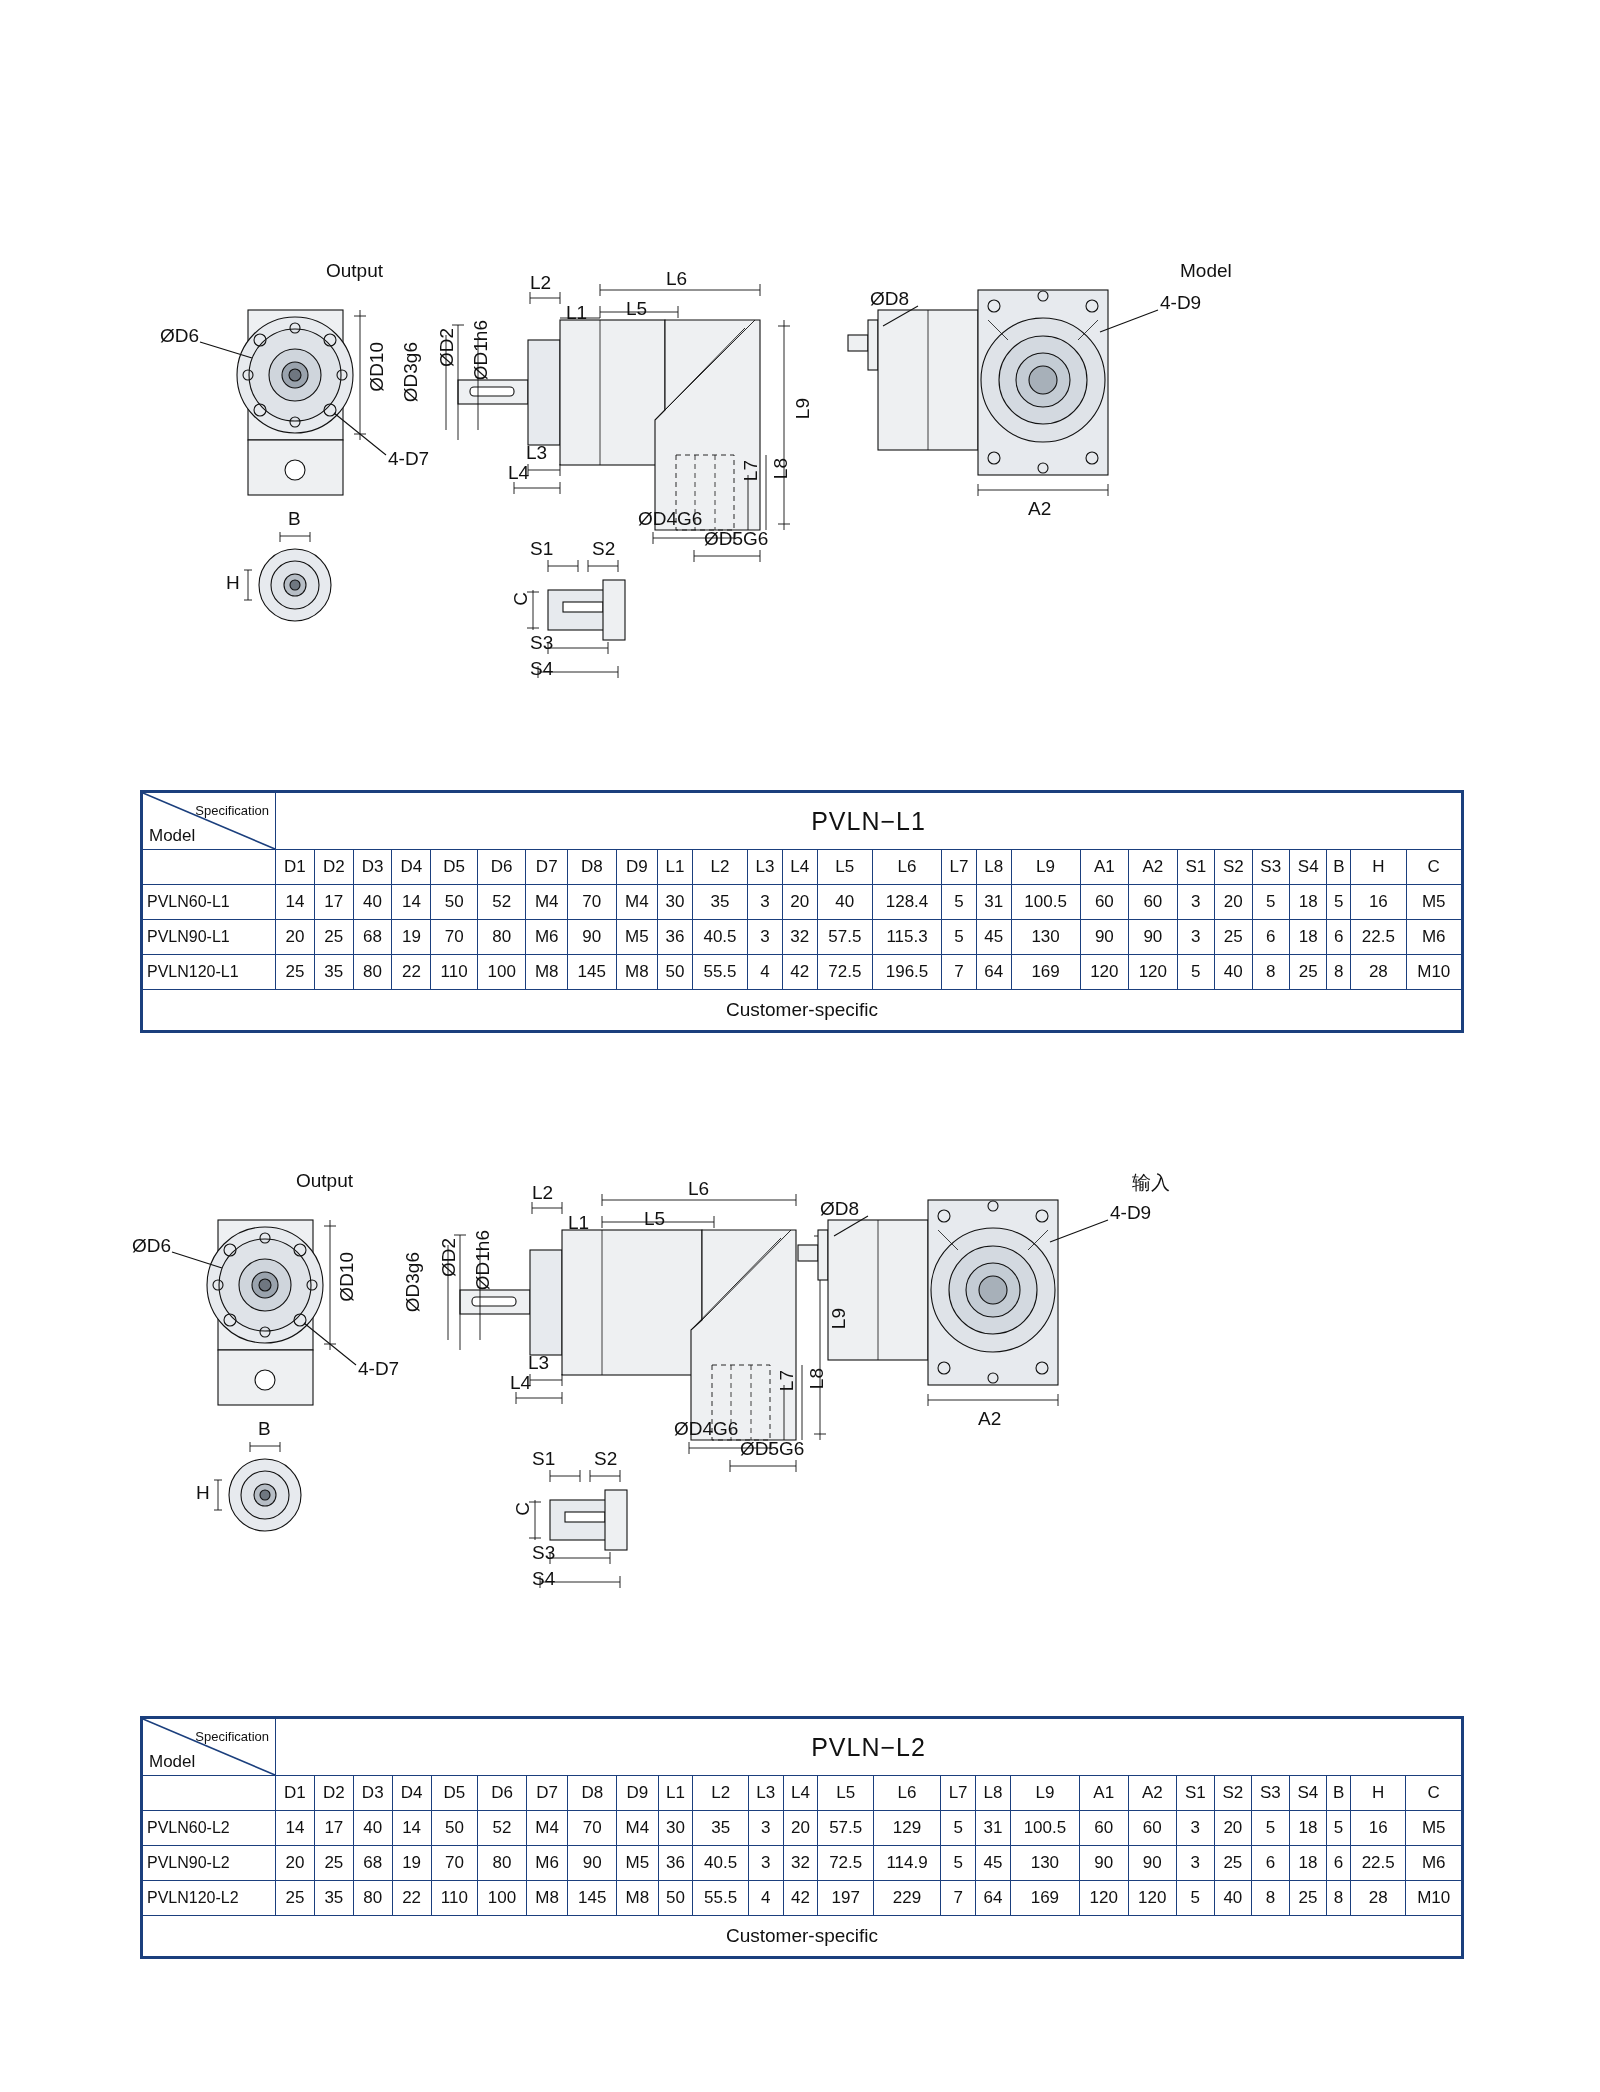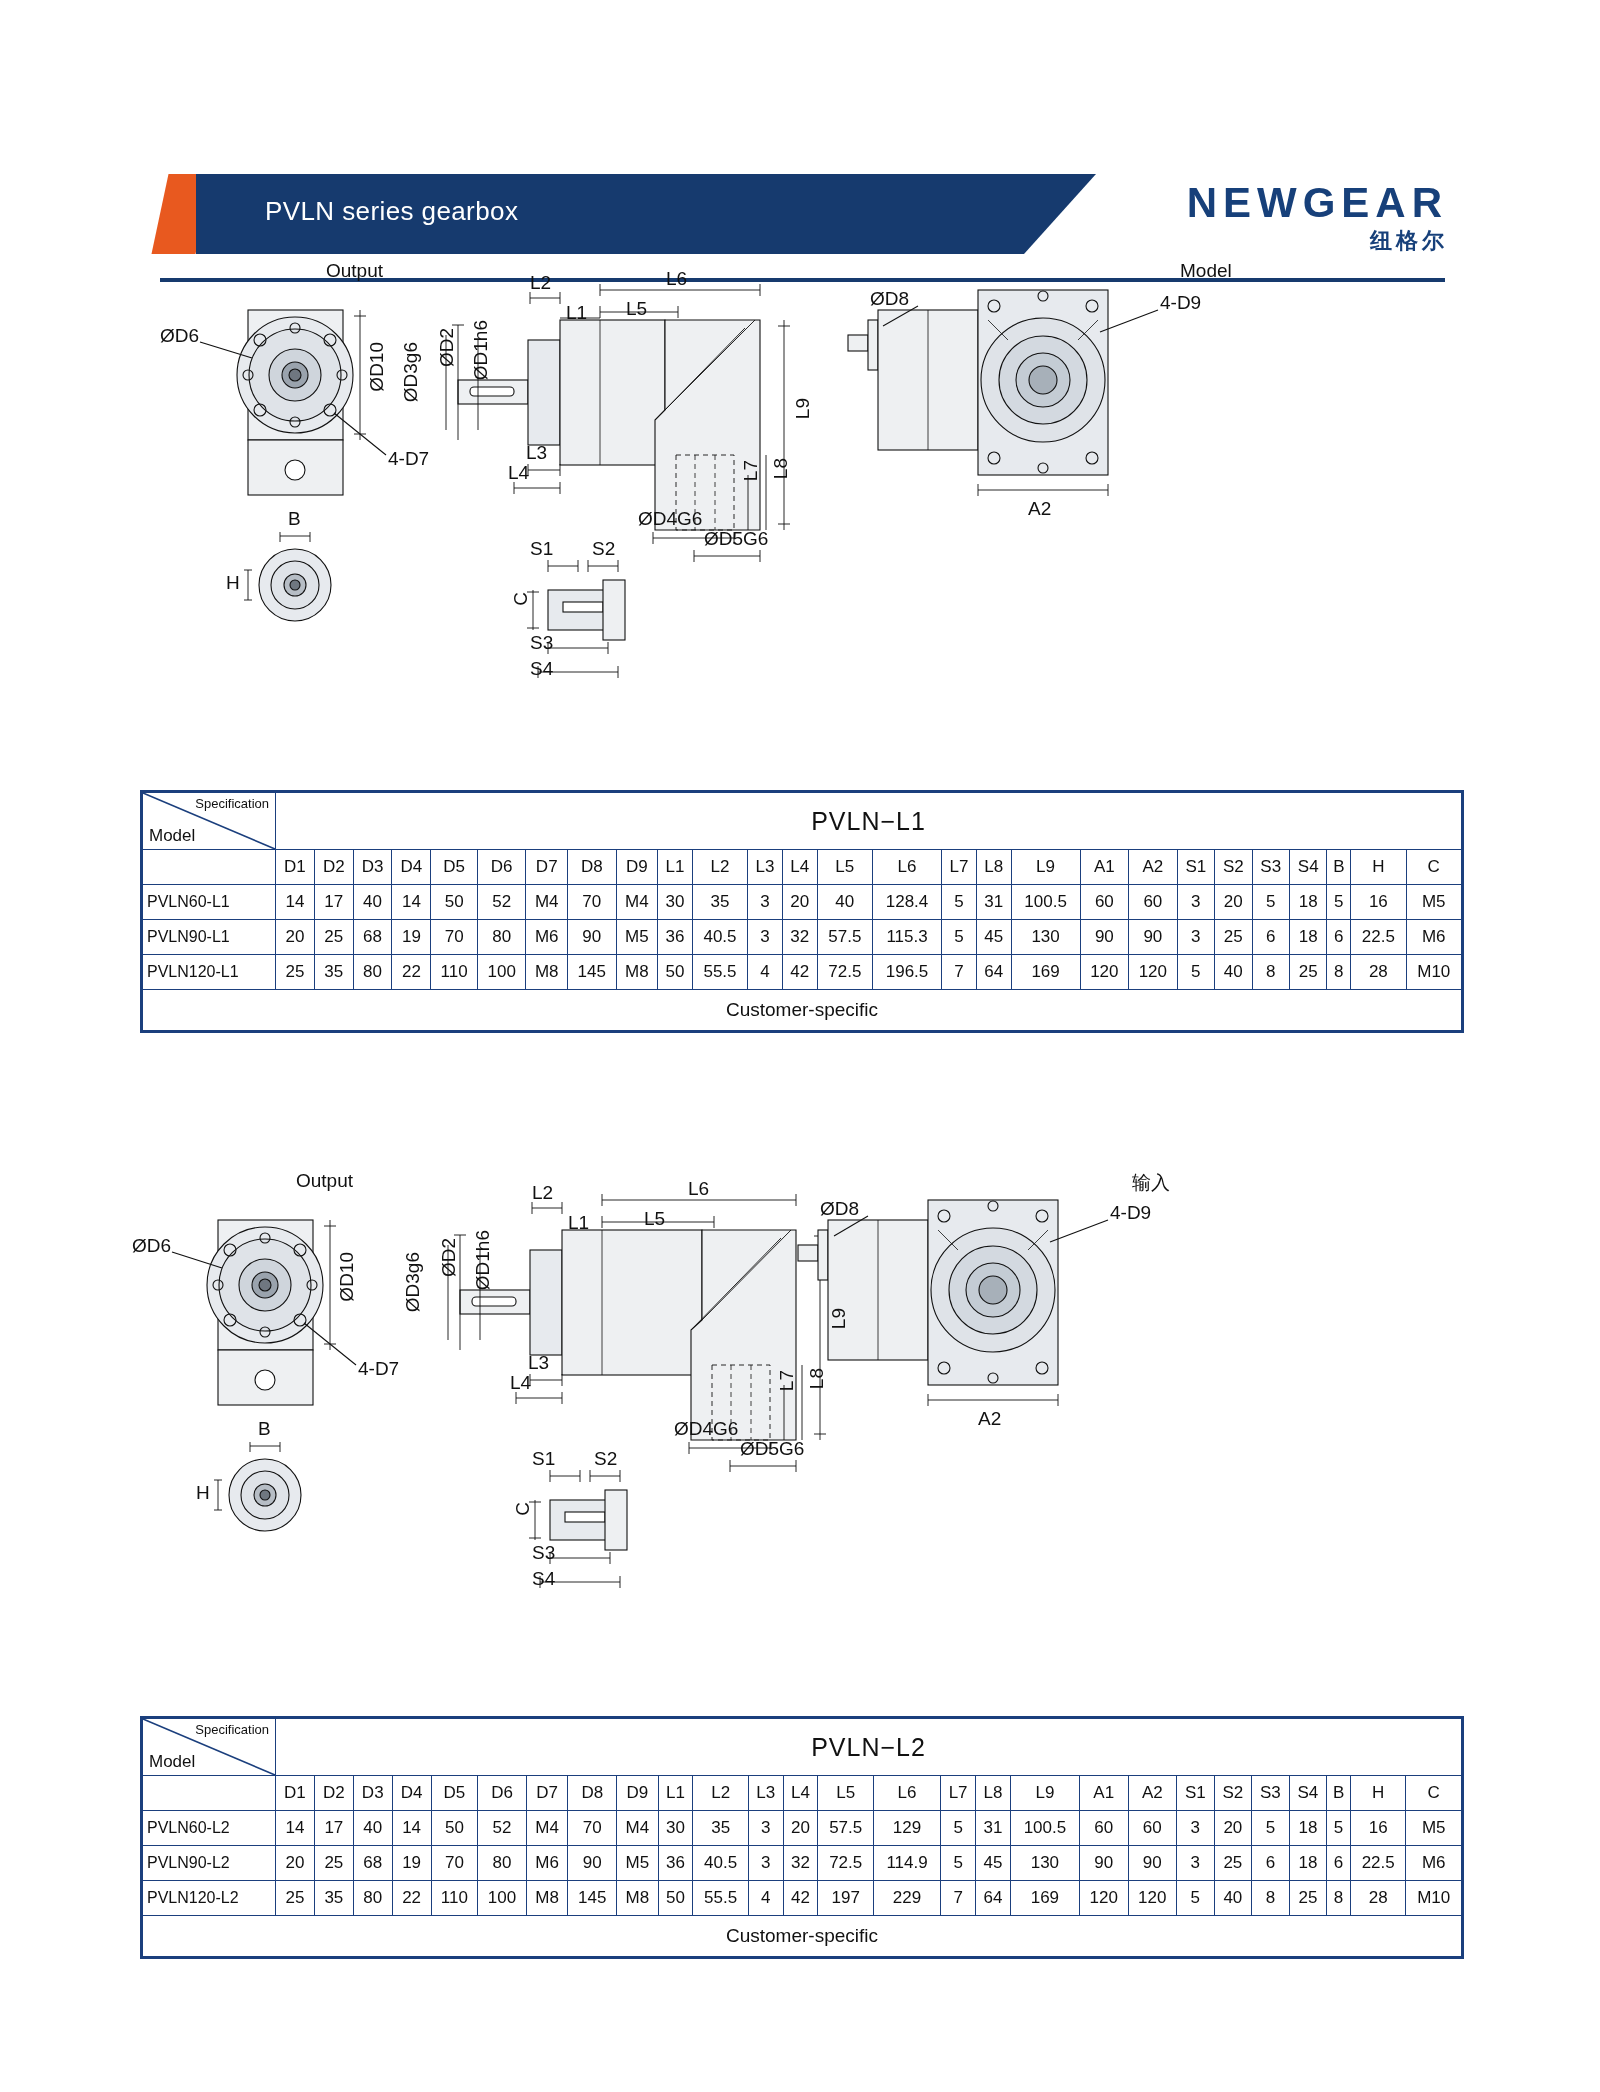--- a/index.html
+++ b/index.html
@@ -29,44 +29,34 @@
   .drawing{position:absolute;left:148px;width:1330px;height:520px;}
   .lbl{position:absolute;font-size:19px;color:#111;white-space:nowrap;}
   .vert{writing-mode:vertical-rl;transform:rotate(180deg);}
   svg{position:absolute;left:0;top:0;overflow:visible;}
 
   
   .tbl-wrap{position:absolute;left:140px;width:1320px;border:2px solid #1b3f7d;}
   table{border-collapse:collapse;width:100%;font-size:17px;}
   table td,table th{border:1px solid #1b3f7d;text-align:center;padding:3px 2px;font-weight:normal;color:#111;}
   .hdr-cell{height:56px;position:relative;width:132px;padding:0;}
-  .hdr-cell .spec{position:absolute;right:6px;top:3px;font-size:13px;}
+  .hdr-cell .spec{position:absolute;right:6px;top:10px;font-size:13px;}
   .hdr-cell .model{position:absolute;left:6px;bottom:3px;font-size:17px;}
   .hdr-cell .slash{position:absolute;left:0;top:0;width:100%;height:100%;}
   .title-cell{font-size:25px;letter-spacing:1px;}
   .row-label{text-align:left;padding-left:4px;font-size:16px;}
   .cust{font-size:19px;height:34px;}
   .colh td{height:28px;font-size:17px;}
   .datarow td{height:28px;}
 </style>
 </head>
 <body>
 
 <div class="page">
 
-  <div class="header">
-    <div class="hdr-orange"></div>
-    <div class="hdr-band"></div>
-    <div class="hdr-title">PVLN series gearbox</div>
-    <div class="hdr-rule"></div>
-    <div class="brand">
-      <div class="brand-en">NEWGEAR</div>
-      <div class="brand-cn">纽格尔</div>
-    </div>
-  </div>
 
   <div class="section" style="top:280px;height:520px;">
     <div class="drawing">
 
       <svg width="1330" height="520" viewBox="0 0 1330 520">
         <g fill="none" stroke="#111" stroke-width="1.1">
 
           <rect x="100" y="30" width="95" height="130" fill="#eef0f2"></rect>
           <rect x="100" y="160" width="95" height="55" fill="#eef0f2"></rect>
           <circle cx="147" cy="95" r="58" fill="#e7eaee"></circle>

